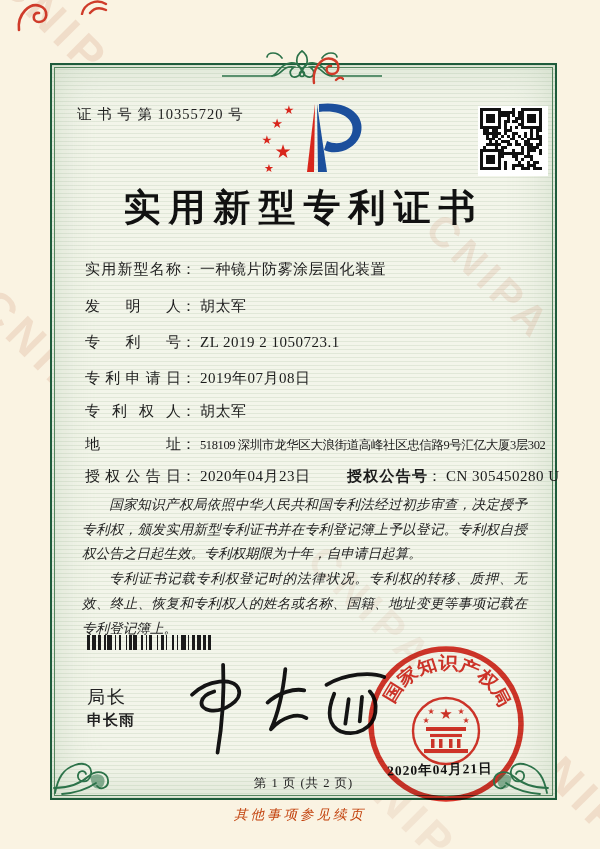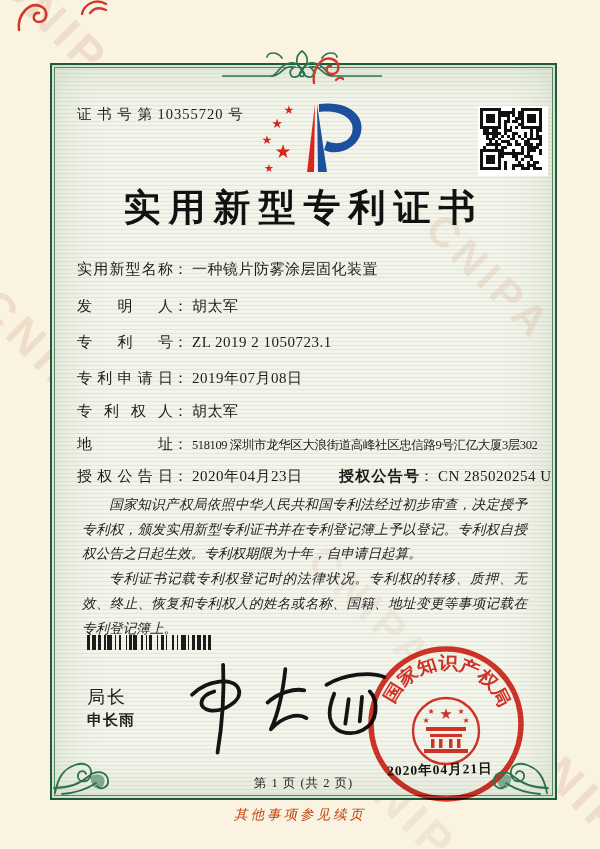--- a/index.html
+++ b/index.html
@@ -40,21 +40,21 @@
   .logo{position:absolute;left:187px;top:33px;width:130px;height:84px;}
   .qr{position:absolute;left:426px;top:41px;width:66px;height:66px;background:#fff;padding:2px;}
   .title{
     position:absolute;left:0;top:118px;width:100%;text-align:center;
     font-size:37px;font-weight:bold;letter-spacing:8px;color:#111;
   }
   .fields{position:absolute;left:25px;top:0;width:455px;font-size:15px;}
   .frow{position:absolute;left:0;white-space:nowrap;}
   .flabel{
     display:inline-block;width:96px;text-align:justify;text-align-last:justify;
-    -moz-text-align-last:justify;vertical-align:bottom;
+    -moz-text-align-last:justify;vertical-align:bottom;margin-left:8px;
   }
   .fcolon{display:inline-block;}
   .fval{margin-left:4px;letter-spacing:0.5px;}
   .fval.addr{font-size:12.5px;letter-spacing:-0.4px;}
   .fcol2{position:absolute;left:262px;top:0;white-space:nowrap;}
   .fcol2 .flabel{width:80px;font-weight:bold;}
   .paras{
     position:absolute;left:30px;top:428px;width:445px;
     font-size:13.6px;line-height:1.82;text-align:justify;color:#222;
     font-style:italic;
@@ -306,21 +306,21 @@
     </div>
     <div class="frow" style="top:337px;">
       <span class="flabel">专利权人</span><span class="fcolon">：</span><span class="fval">胡太军</span>
     </div>
     <div class="frow" style="top:370px;">
       <span class="flabel">地址</span><span class="fcolon">：</span><span class="fval addr">518109 深圳市龙华区大浪街道高峰社区忠信路9号汇亿大厦3层302</span>
     </div>
     <div class="frow" style="top:402px;width:455px;">
       <span class="flabel">授权公告日</span><span class="fcolon">：</span><span class="fval">2020年04月23日</span>
       <span class="fcol2">
-        <span class="flabel">授权公告号</span><span class="fcolon">：</span><span class="fval">CN 285020254 U</span>
+        <span class="flabel">授权公告号</span><span class="fcolon">：</span><span class="fval">CN 305450280 U</span>
       </span>
     </div>
   </div>
 
   <div class="paras">
     <p>国家知识产权局依照中华人民共和国专利法经过初步审查，决定授予专利权，颁发实用新型专利证书并在专利登记簿上予以登记。专利权自授权公告之日起生效。专利权期限为十年，自申请日起算。</p>
     <p>专利证书记载专利权登记时的法律状况。专利权的转移、质押、无效、终止、恢复和专利权人的姓名或名称、国籍、地址变更等事项记载在专利登记簿上。</p>
   </div>
 
   <div class="barcode" id="barcode">

